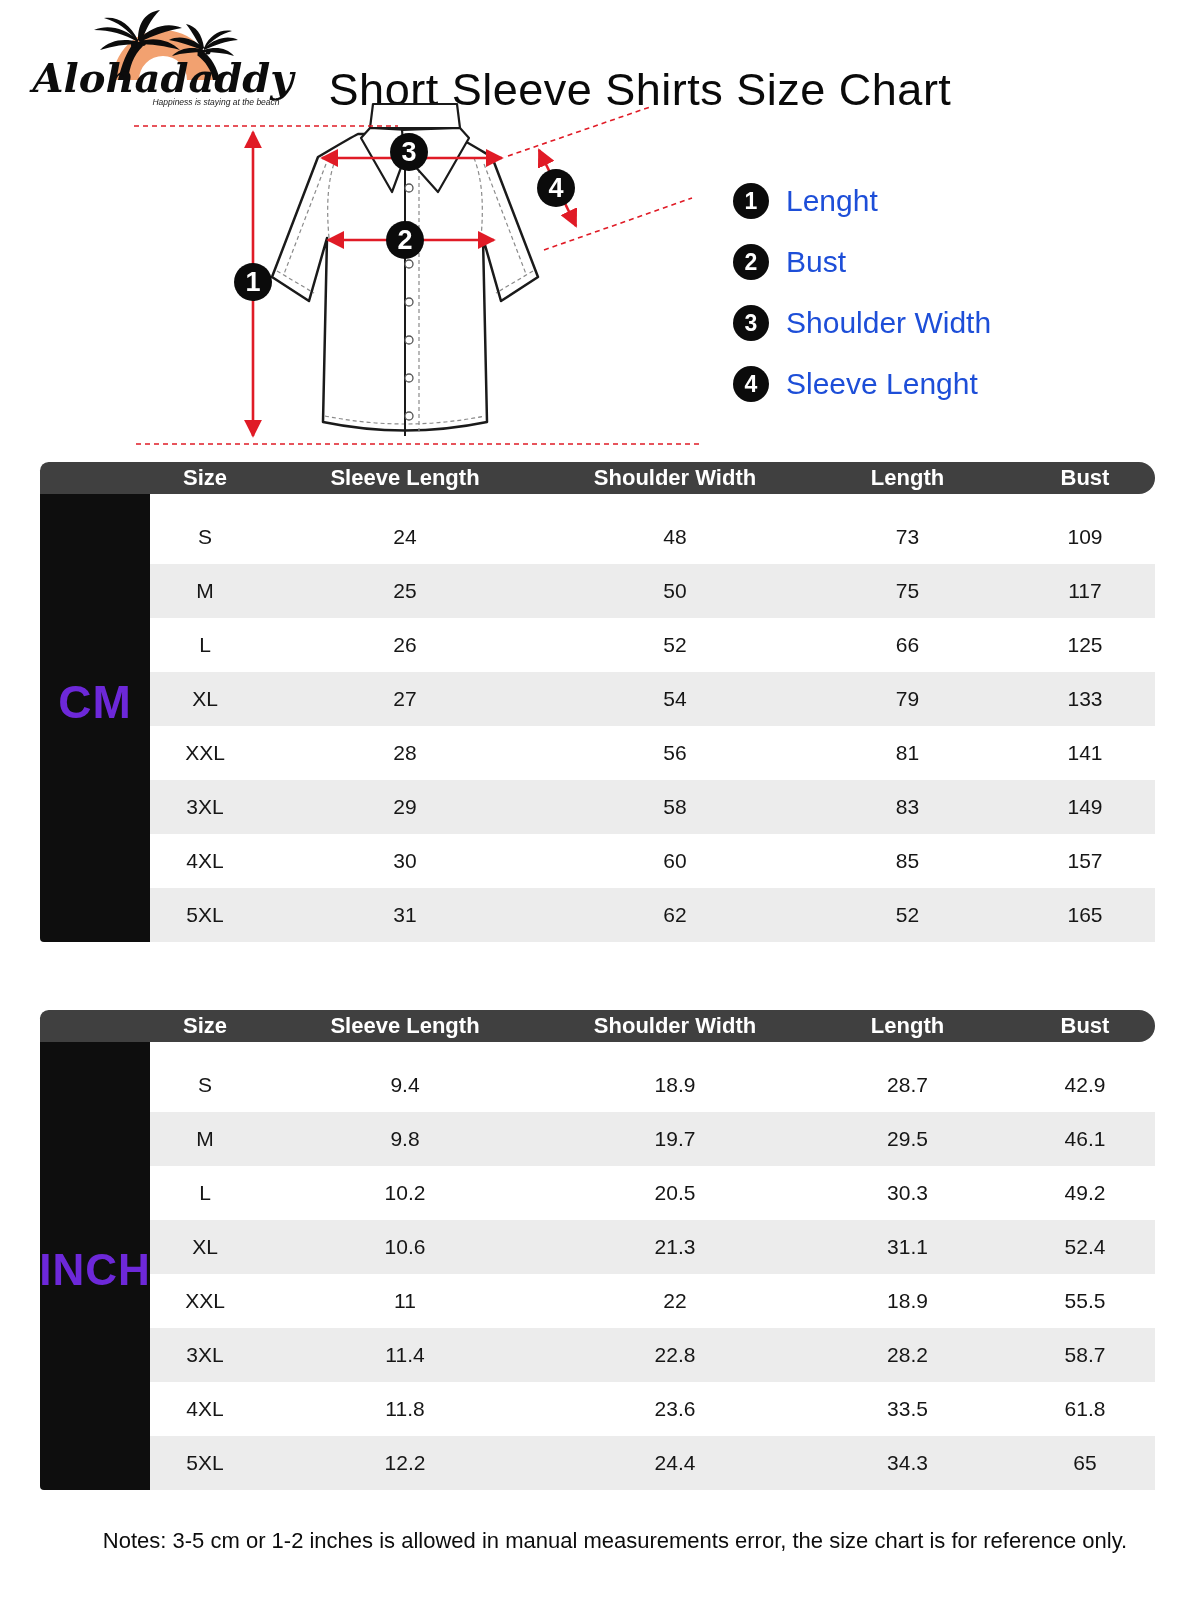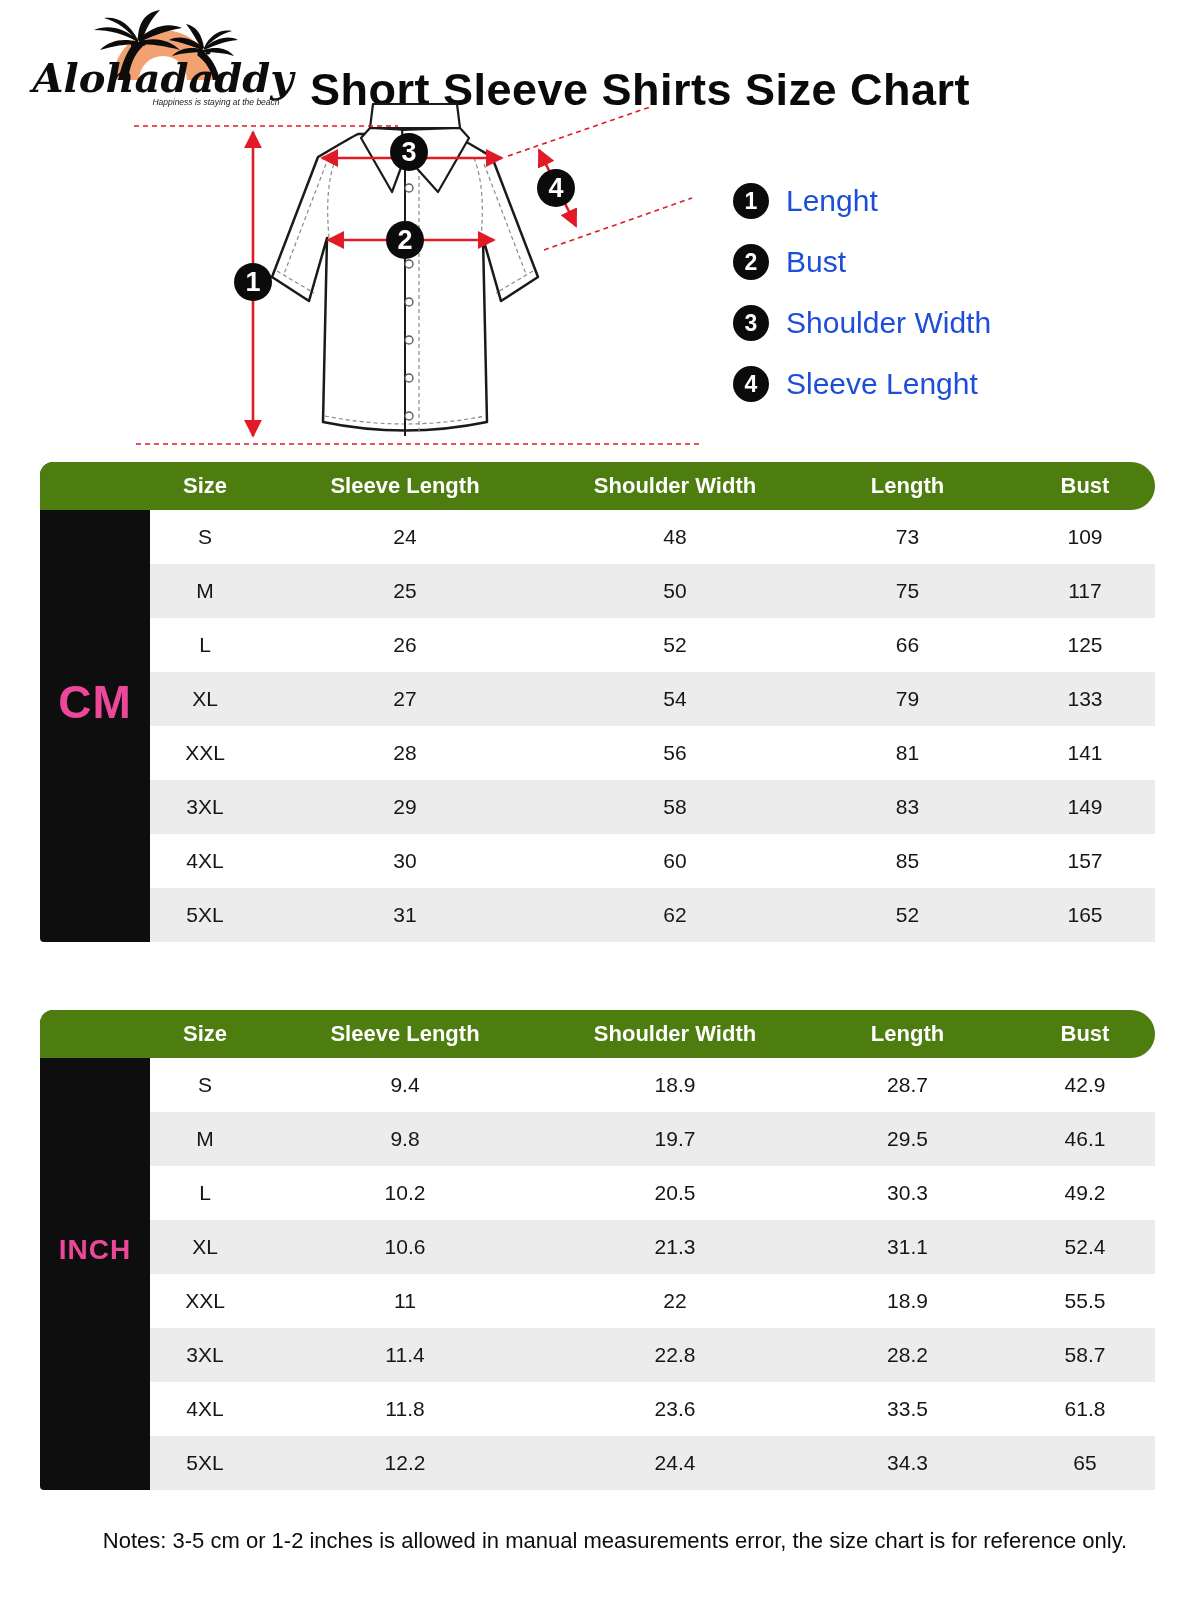--- a/index.html
+++ b/index.html
@@ -4,52 +4,52 @@
 <style>
   html,body{margin:0;padding:0;background:#fff;}
   .page{
     position:relative;width:1200px;height:1600px;background:#ffffff;
     font-family:"Liberation Sans", sans-serif;color:#111;overflow:hidden;
   }
   
   .logo-svg{position:absolute;left:20px;top:8px;width:285px;height:100px;}
   .page-title{
     position:absolute;left:290px;top:34px;width:700px;text-align:center;
-    font-size:45px;font-weight:bold;color:#0a0a0a;letter-spacing:.5px;
+    font-size:45px;font-weight:normal;color:#0a0a0a;letter-spacing:.5px;
   }
   
   .diagram-svg{position:absolute;left:130px;top:92px;width:600px;height:362px;}
   .legend{position:absolute;left:733px;top:182px;}
   .legend-row{display:flex;align-items:center;gap:17px;height:38px;margin-bottom:23px;}
   .legend-badge{
     width:36px;height:36px;border-radius:50%;background:#0b0b0b;color:#fff;
     display:flex;align-items:center;justify-content:center;
     font-size:23px;font-weight:bold;flex:0 0 auto;
   }
   .legend-label{font-size:30px;color:#1d4ed8;}
   
   .size-table{position:absolute;left:40px;width:1115px;height:480px;}
   .size-table.cm{top:462px;}
   .size-table.inch{top:1010px;}
   .side-col{
     position:absolute;left:0;top:0;width:110px;height:480px;
     background:#0e0e0e;border-radius:14px 0 0 4px;
   }
   .thead{
-    position:absolute;left:0;top:0;width:1115px;height:48px;background:#4d7c0f;
+    position:absolute;left:0;top:0;width:1115px;height:32px;background:#404040;
     border-radius:14px 26px 26px 0;
     display:grid;grid-template-columns:110px 110px 290px 250px 215px 1fr;align-items:center;
   }
   .th{color:#ffffff;font-weight:bold;font-size:22px;text-align:center;}
   .side-label{
     position:absolute;left:0;top:0;width:110px;height:480px;
     display:flex;align-items:center;justify-content:center;
-    color:#ec4899;font-weight:bold;font-size:46px;letter-spacing:1px;
-  }
-  .size-table.inch .side-label{font-size:28px;}
+    color:#6d28d9;font-weight:bold;font-size:46px;letter-spacing:1px;
+  }
+  .size-table.inch .side-label{font-size:44px;margin-top:20px;}
   .tbody{position:absolute;left:110px;top:48px;width:1005px;}
   .tr{
     display:grid;grid-template-columns:110px 290px 250px 215px 1fr;
     height:54px;align-items:center;background:#ffffff;
   }
   .tr.alt{background:#ececec;}
   .td{font-size:21px;color:#161616;text-align:center;}
   
   .note{
     position:absolute;left:15px;top:1506px;width:100%;text-align:center;

